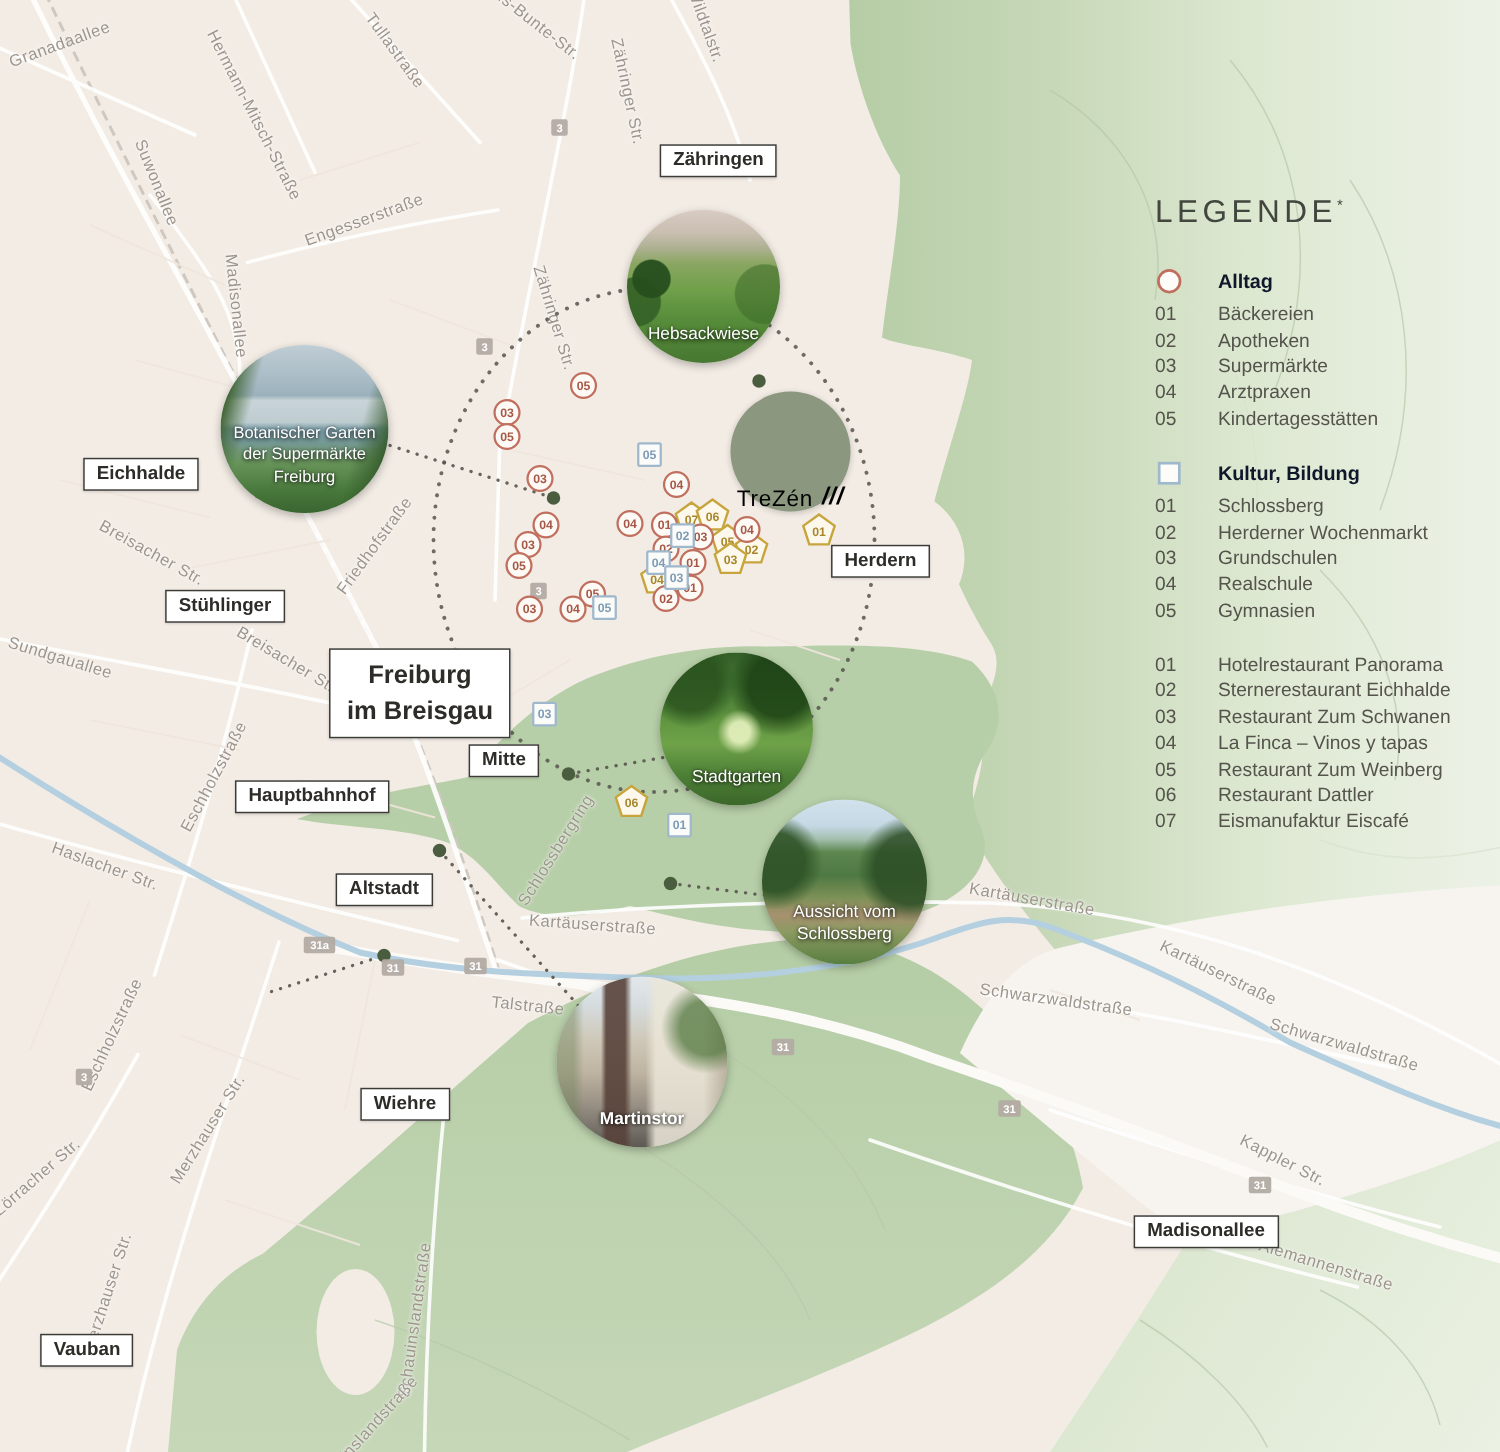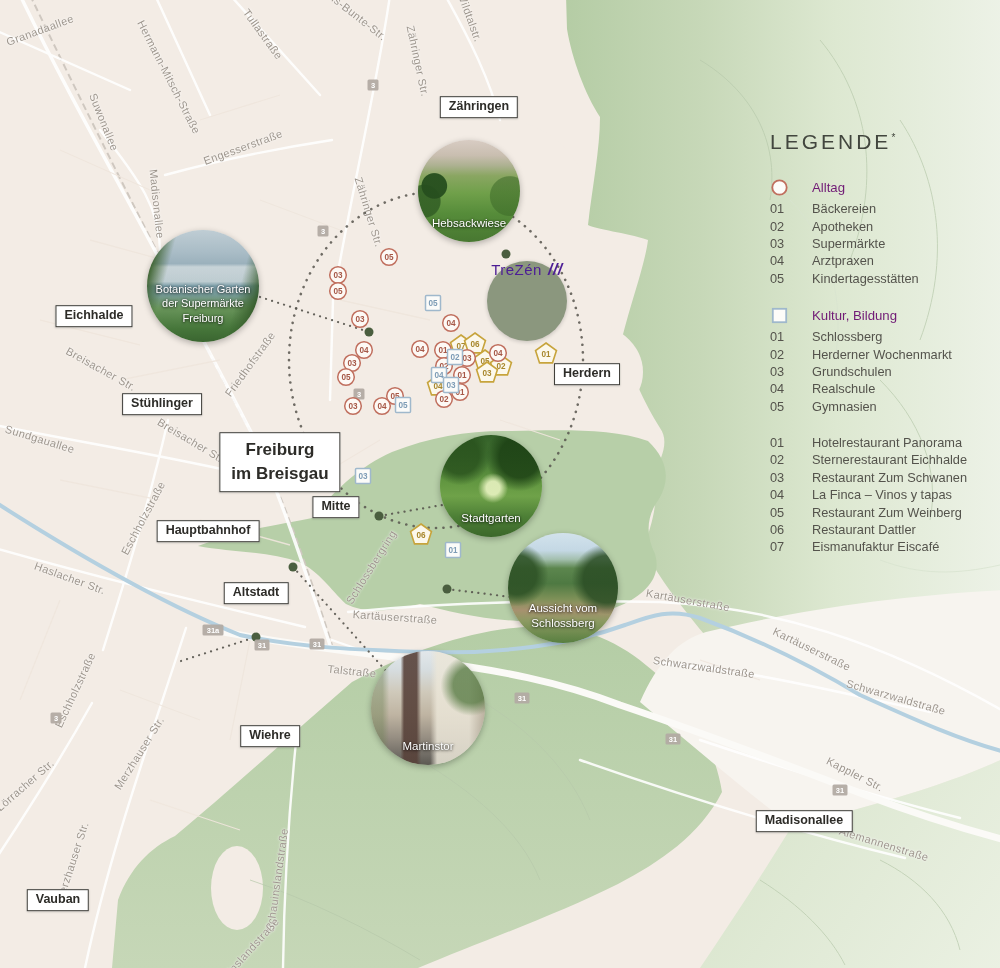--- a/index.html
+++ b/index.html
@@ -10,32 +10,32 @@
     transform:translate(-50%,-50%);text-shadow:0 0 3px rgba(255,255,255,.95),0 0 1px rgba(255,255,255,.9)}
   .district{position:absolute;transform:translate(-50%,-50%);background:#fff;border:1.5px solid #3c3b36;
     color:#2d2c28;font-weight:bold;font-size:12.5px;line-height:1.25;padding:2px 8px;white-space:nowrap;
     text-align:center;box-shadow:0 1px 2px rgba(0,0,0,.18)}
   .district.large{font-size:17px;padding:5px 11px;line-height:1.4}
   .photo{position:absolute;border-radius:50%;overflow:hidden;box-shadow:0 2px 6px rgba(0,0,0,.28)}
   .photo .cap{position:absolute;left:0;right:0;bottom:11px;text-align:center;color:#fff;font-size:11.5px;
     line-height:1.3;text-shadow:0 1px 3px rgba(0,0,0,.65),0 0 2px rgba(0,0,0,.5)}
   .photo.lines-2 .cap{bottom:12px}
   .photo.lines-3 .cap{bottom:17px;font-size:11px}
-  #logo-circle{position:absolute;border-radius:50%;background:#8b977e;display:flex;align-items:flex-start;
-    justify-content:center;color:#4c1d95;box-shadow:0 1px 4px rgba(0,0,0,.2)}
+  #logo-circle{position:absolute;border-radius:50%;background:#8b977e;display:flex;align-items:flex-end;
+    justify-content:center;color:#000000;box-shadow:0 1px 4px rgba(0,0,0,.2)}
   #logo-circle .tz{font-size:15px;letter-spacing:.5px}
   #logo-circle .sl{font-style:italic;font-weight:bold;margin-left:6px;letter-spacing:.5px}
   #legend{position:absolute;left:770px;top:130px;width:228px}
   .lg-title{font-size:21px;letter-spacing:3px;color:#42463e;font-weight:500}
   .lg-title sup{font-size:10px}
   .lg-sec{margin-top:19px}
   .lg-sec:first-of-type{margin-top:24px}
   .lg-row{display:grid;grid-template-columns:42px 1fr;align-items:center;min-height:17.4px;
     font-size:12.8px;color:#54534c}
-  .lg-row.head{font-weight:normal;color:#701a75;font-size:13.2px;margin-bottom:3px}
+  .lg-row.head{font-weight:bold;color:#0f172a;font-size:13.2px;margin-bottom:3px}
   .lg-row .ic{display:flex;align-items:center}
   svg text.mk{font-family:"Liberation Sans",sans-serif;font-weight:bold}
 </style>
 </head>
 <body>
 
 <div id="stage">
 
   <svg id="basemap" viewBox="0 0 1000 968">
     <defs>
@@ -415,21 +415,21 @@
       </div>
     </div>
 
   <div id="districts-layer">
       <div class="district" style="left: 479px; top: 107px;">
         <div>Zähringen</div>
       </div>
       <div class="district" style="left: 94px; top: 316px;">
         <div>Eichhalde</div>
       </div>
-      <div class="district" style="left: 162px; top: 404px;">
+      <div class="district" style="left: 150px; top: 404px;">
         <div>Stühlinger</div>
       </div>
       <div class="district large" style="left: 280px; top: 462px;">
         <div>Freiburg</div>
         <div>im Breisgau</div>
       </div>
       <div class="district" style="left: 336px; top: 507px;">
         <div>Mitte</div>
       </div>
       <div class="district" style="left: 208px; top: 531px;">
@@ -571,14 +571,14 @@
  radial-gradient(circle at 8% 38%, rgba(46,82,38,.9) 0 16%, rgba(46,82,38,0) 26%),
  linear-gradient(180deg,#d2e2ec 0%,#c4d8e4 16%,#a3bfae 24%,#5c864e 32%,#4e7942 46%,#7e9158 60%,#a7916f 70%,#8c9a62 80%,#587f40 100%);}
 #ph-dreisam{background:
  radial-gradient(circle at 44% 40%, rgba(158,52,40,.95) 0 9%, rgba(158,52,40,0) 14%),
  linear-gradient(90deg, rgba(32,64,24,.95) 0 20%, rgba(32,64,24,0) 34% 60%, rgba(28,60,22,.95) 78% 100%),
  linear-gradient(180deg,#92b07a 0%,#6f9a55 22%,#85a070 40%,#a3b393 58%,#5e7a52 75%,#40593c 100%);}
 #ph-martinstor{background:
  linear-gradient(90deg, rgba(0,0,0,0) 0 26%, rgba(88,66,58,.9) 29% 40%, rgba(0,0,0,0) 44%),
  radial-gradient(circle at 88% 30%, rgba(70,110,50,.7) 0 14%, rgba(70,110,50,0) 24%),
  linear-gradient(90deg, rgba(110,130,85,.45) 0 10%, rgba(0,0,0,0) 16% 52%, rgba(235,230,216,.85) 58% 86%, rgba(185,175,158,.8) 100%),
- linear-gradient(180deg,#e2e7ea 0%,#d6dde0 16%,#cfc9ba 36%,#bfb4a2 56%,#968e82 76%,#6f6b64 92%,#5c5952 100%);}
+ linear-gradient(180deg,#e2e7ea 0%,#d6dde0 16%,#cfc9ba 36%,#bfb4a2 56%,#968e82 76%,#6f6b64 92%,#5c5952 100%); font-weight: bold;}
 </style>
 
 </body></html>

